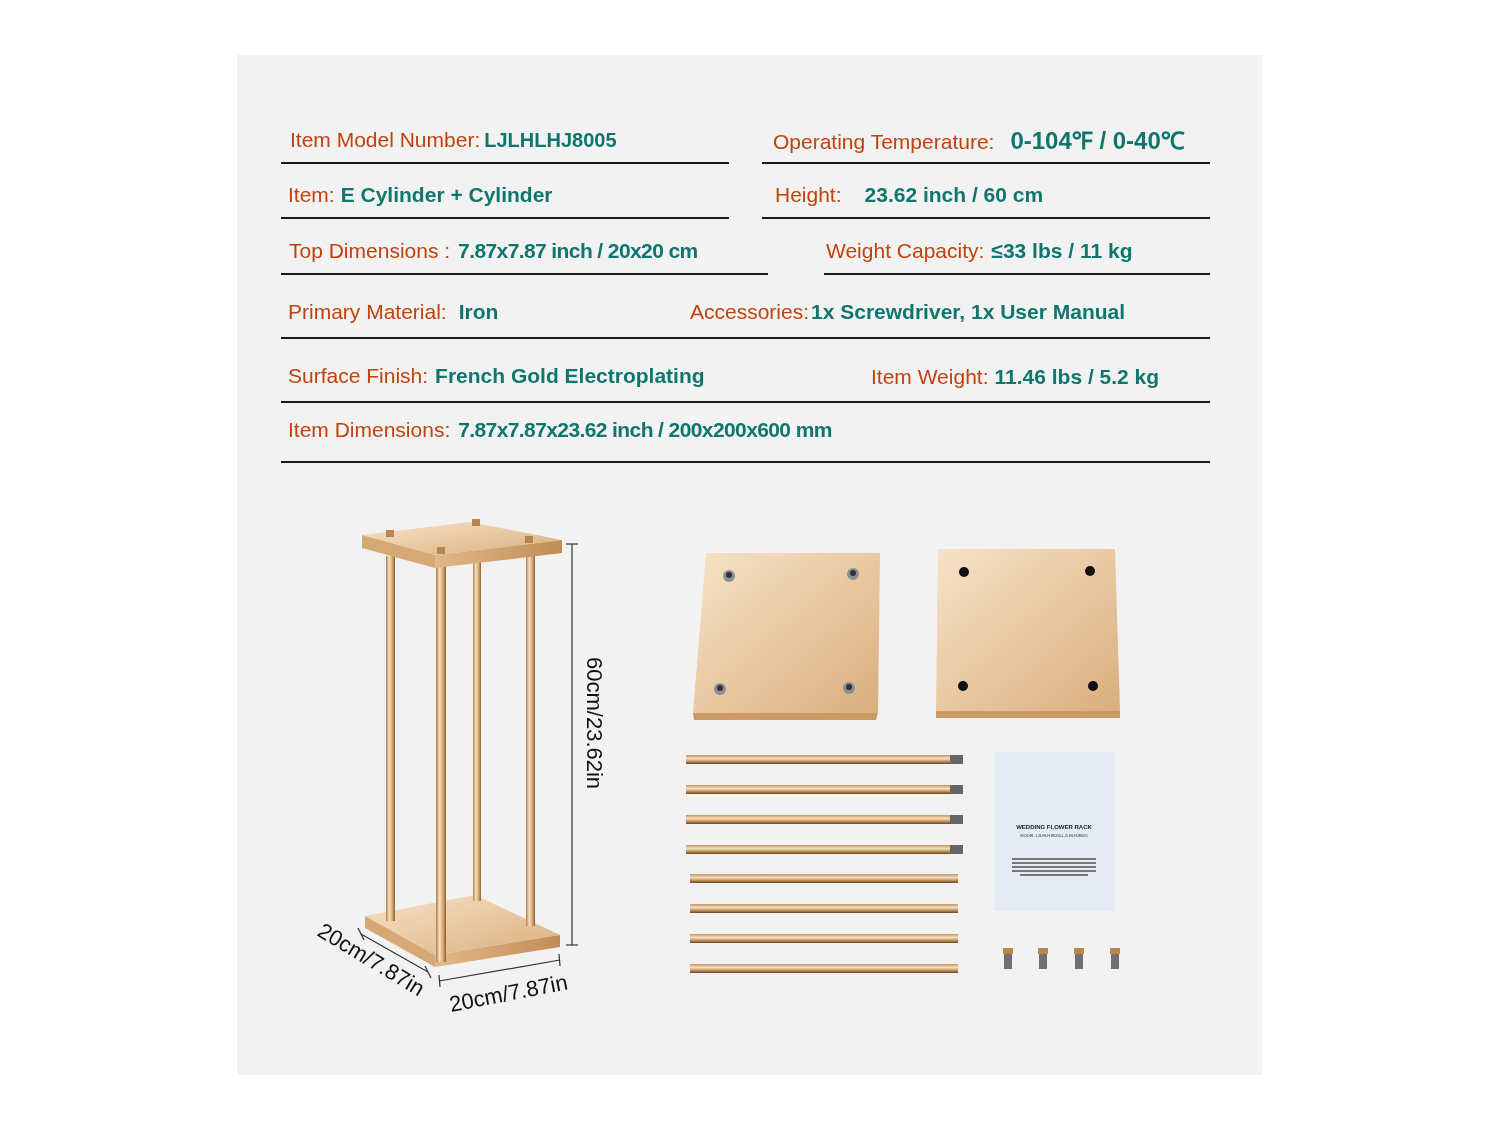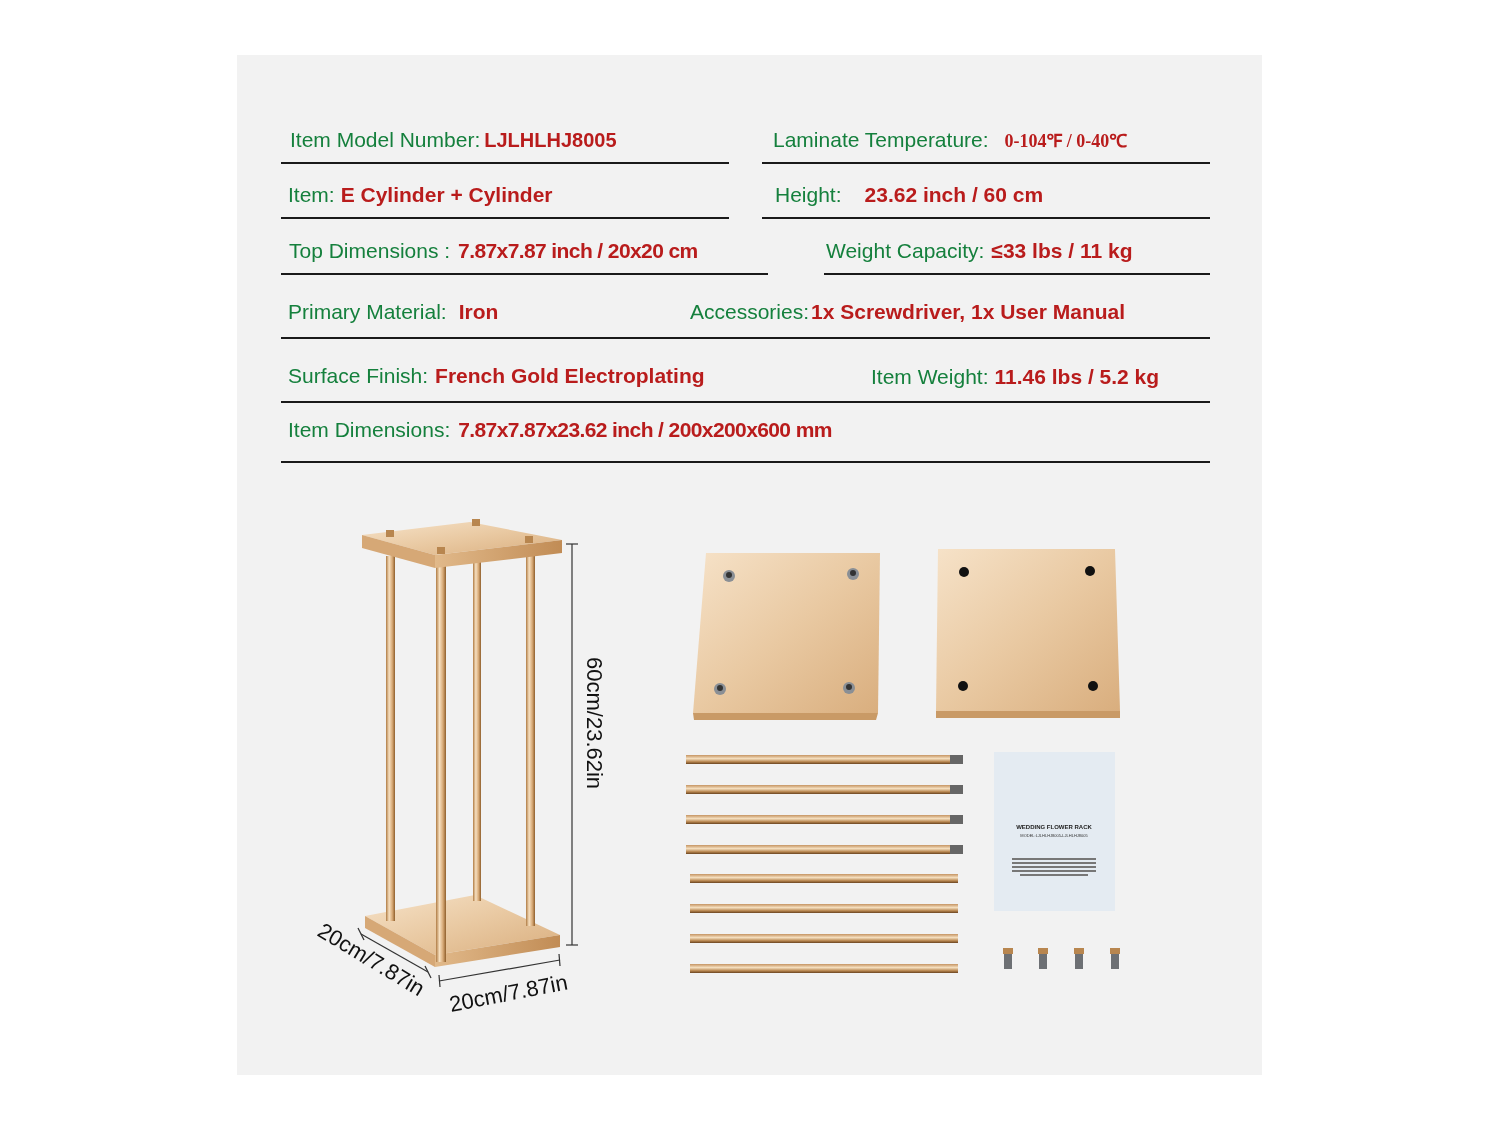--- a/index.html
+++ b/index.html
@@ -1,35 +1,35 @@
 <!DOCTYPE html>
 <html><head>
 <meta charset="utf-8">
 <style>
   html, body { margin:0; padding:0; }
   body { width:1500px; height:1125px; background:#ffffff; position:relative; overflow:hidden;
          font-family:"Liberation Sans", sans-serif; color:#111; }
   .panel { position:absolute; left:237px; top:55px; width:1025px; height:1020px; background:#f2f2f2; }
   .spec { position:absolute; font-size:21px; white-space:nowrap; line-height:1; }
-  .spec .lbl { font-weight:normal; color:#15803d; }
-  .spec .val { font-weight:bold; color:#b91c1c; margin-left:6px; }
+  .spec .lbl { font-weight:normal; color:#c2410c; }
+  .spec .val { font-weight:bold; color:#0f766e; margin-left:6px; }
   .rule { position:absolute; height:2px; background:#1a1a1a; }
   .gold { fill:url(#goldGrad); }
   .dimtxt { font-family:"Liberation Sans", sans-serif; font-size:22px; fill:#111; }
 </style>
 </head>
 <body>
 
 <div class="panel"></div>
 
 <div class="spec" style="left:290px;top:129px;">
   <span class="lbl">Item Model Number:</span><span class="val" style="margin-left:4px;font-size:20px;">LJLHLHJ8005</span>
 </div>
 <div class="spec" style="left:773px;top:129px;">
-  <span class="lbl">Laminate Temperature:</span><span class="val" style="margin-left:16px;font-size:18px;font-family:Liberation Serif, serif;">0-104℉ / 0-40℃</span>
+  <span class="lbl">Operating Temperature:</span><span class="val" style="margin-left:16px;font-size:24px;">0-104℉ / 0-40℃</span>
 </div>
 <div class="rule" style="left:281px;top:162px;width:448px;"></div>
 <div class="rule" style="left:762px;top:162px;width:448px;"></div>
 
 <div class="spec" style="left:288px;top:184px;">
   <span class="lbl">Item:</span><span class="val" style="margin-left:6px;">E Cylinder + Cylinder</span>
 </div>
 <div class="spec" style="left:775px;top:184px;">
   <span class="lbl">Height:</span><span class="val" style="margin-left:23px;text-align:right;">23.62 inch / 60 cm</span>
 </div>

